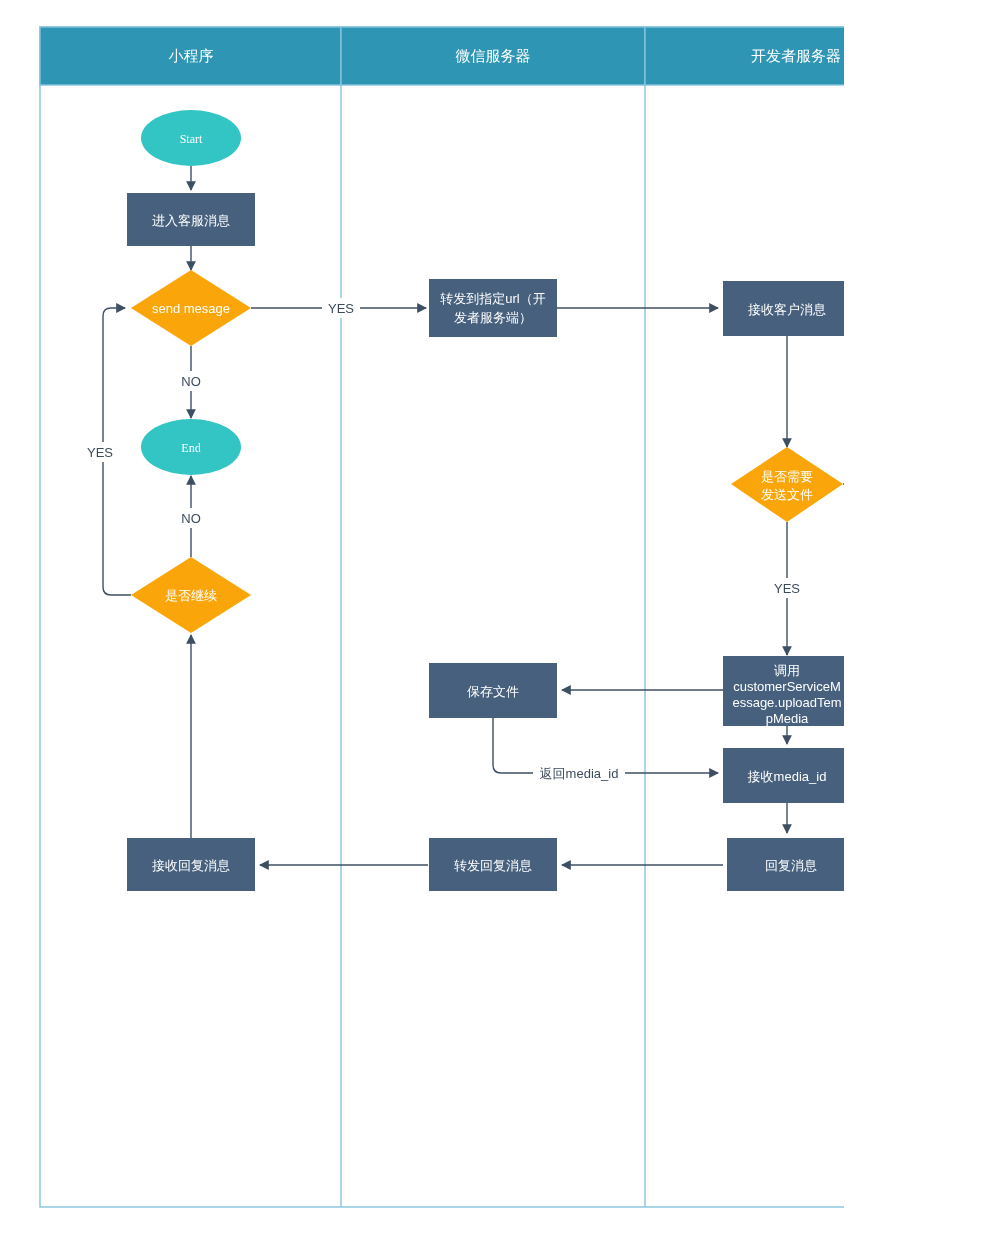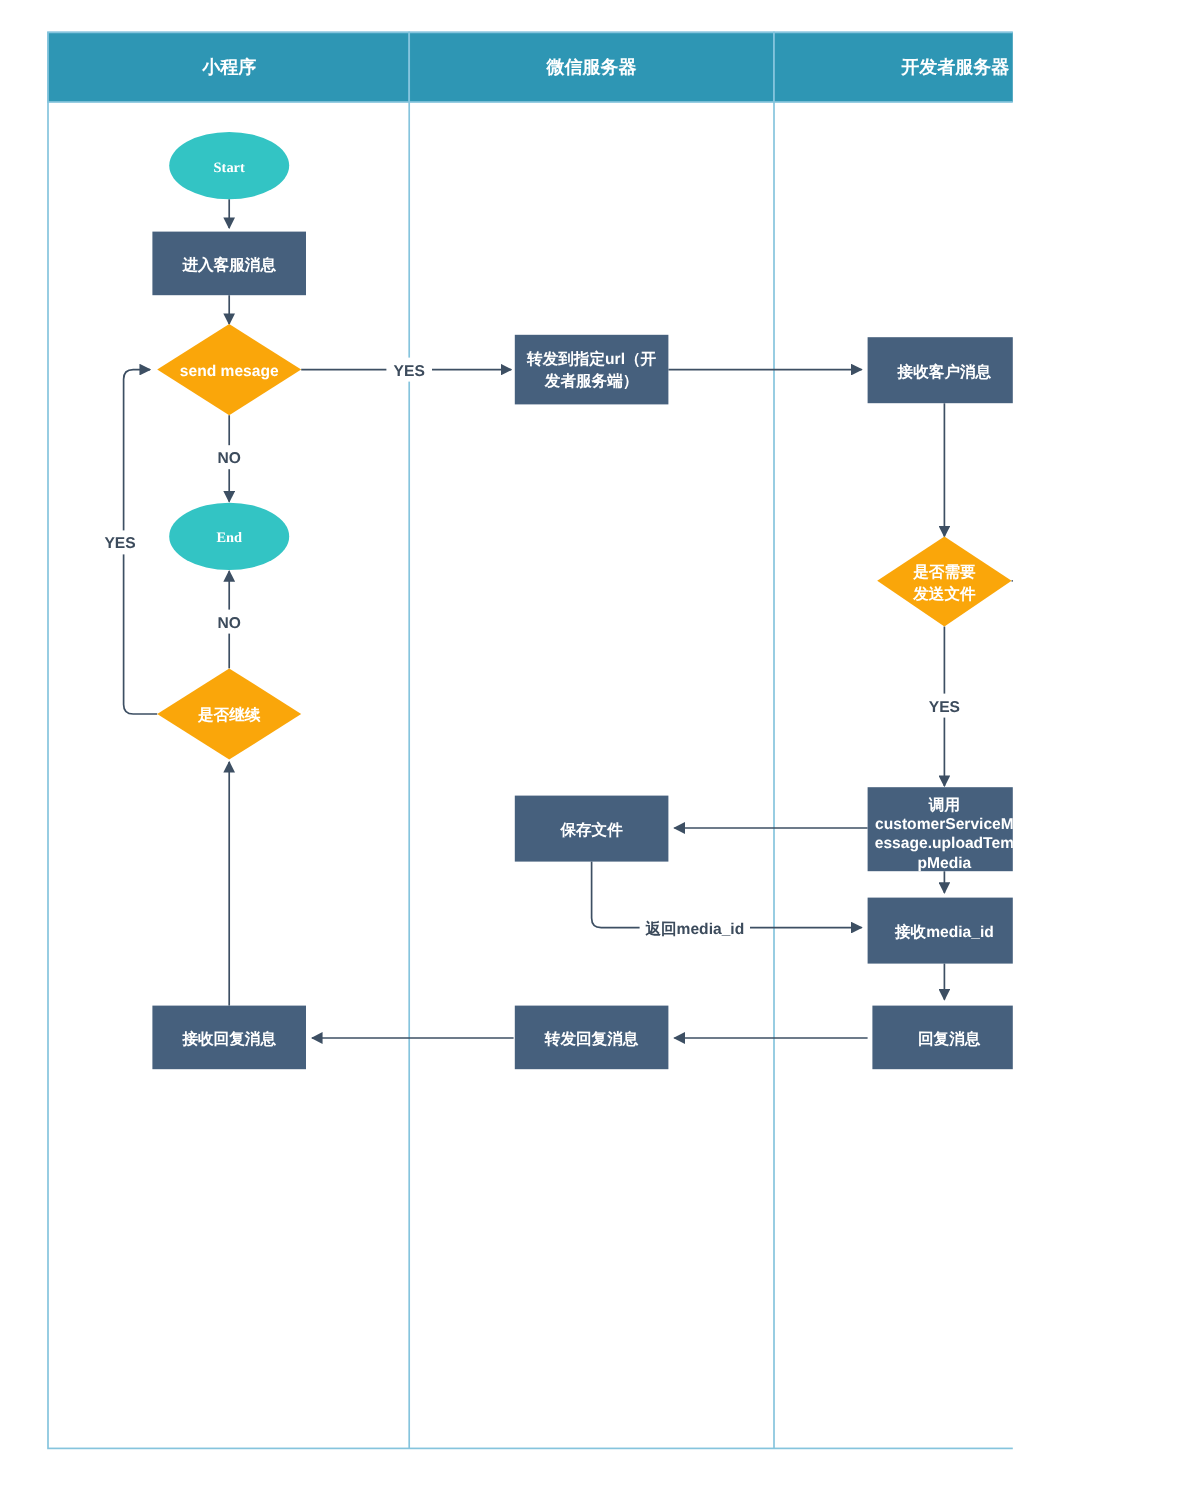--- a/index.html
+++ b/index.html
@@ -8,21 +8,20 @@
     padding: 0;
     background: #ffffff;
   }
   #stage {
     position: relative;
     width: 844px;
     height: 1245px;
     background: #ffffff;
     font-family: "Liberation Sans", "DejaVu Sans", sans-serif;
     overflow: hidden;
-    font-weight: bold;
   }
   #diagram {
     position: absolute;
     left: 0;
     top: 0;
     width: 984px;
     height: 1245px;
   }
   .lane-header-text {
     font-size: 15px;

